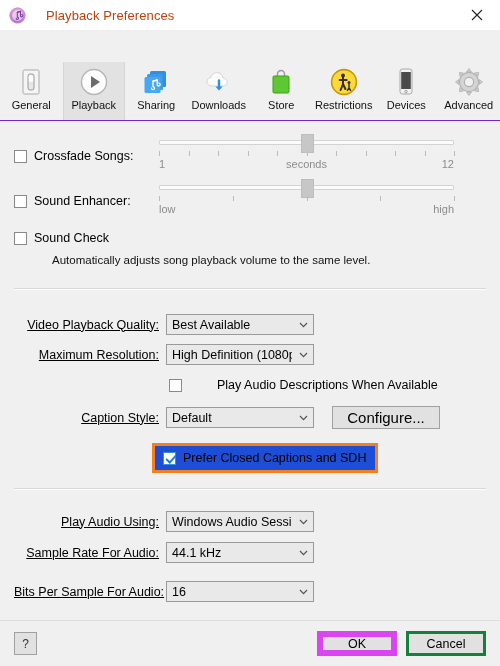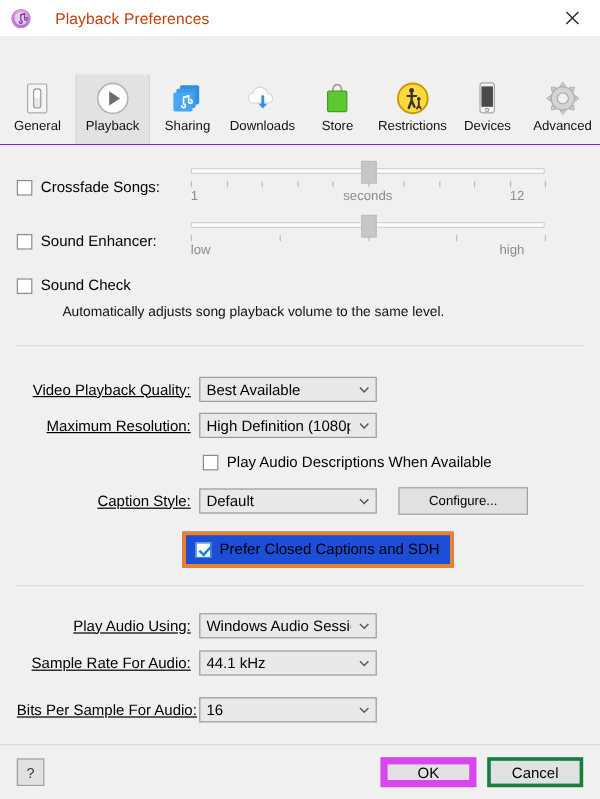--- a/index.html
+++ b/index.html
@@ -189,21 +189,21 @@
   }
   .endlabels {
     position: relative;
     height: 14px;
     font-size: 11px;
     color: #8c8c8c;
   }
   .endlabels span { position: absolute; white-space: nowrap; }
   .el-left { left: 0; }
   .el-mid  { left: 50%; transform: translateX(-50%); }
-  .el-right{ right: 17px; }
+  .el-right{ right: 0; }
 
   .hint {
     font-size: 11.5px;
     color: #111;
   }
 
   .sep {
     height: 1px;
     background: #d8d8d8;
     border-bottom: 1px solid #fdfdfd;
@@ -243,21 +243,21 @@
     height: 11px;
     flex: 0 0 auto;
     margin-left: 6px;
   }
   .w148 { width: 148px; }
 
   .btn {
     height: 23px;
     background: #e1e1e1;
     border: 1px solid #a0a0a0;
-    font-size: 11px;
+    font-size: 15px;
     color: #000;
     display: flex;
     align-items: center;
     justify-content: center;
     box-sizing: border-box;
     cursor: default;
   }
 
   .highlight-box {
     border: 3px solid #f28020;
@@ -531,21 +531,21 @@
       <div class="select w148">
         <span class="val">High Definition (1080p)</span>
         <span class="chev">
           <svg width="11" height="11" viewBox="0 0 11 11">
               <path d="M2 4 L5.5 7.6 L9 4" fill="none" stroke="#555" stroke-width="1.2"></path>
             </svg>
         </span>
       </div>
     </div>
 
-    <div class="row" style="margin-top:13px;margin-left:155px;">
+    <div class="row" style="margin-top:13px;margin-left:155px;gap:28px;">
       <span class="cb"></span>
       <span class="cb-label">Play Audio Descriptions When Available</span>
     </div>
 
     <div class="frow" style="margin-top:14px;">
       <div class="flabel">Caption Style:</div>
       <div class="select w148">
         <span class="val">Default</span>
         <span class="chev">
           <svg width="11" height="11" viewBox="0 0 11 11">

